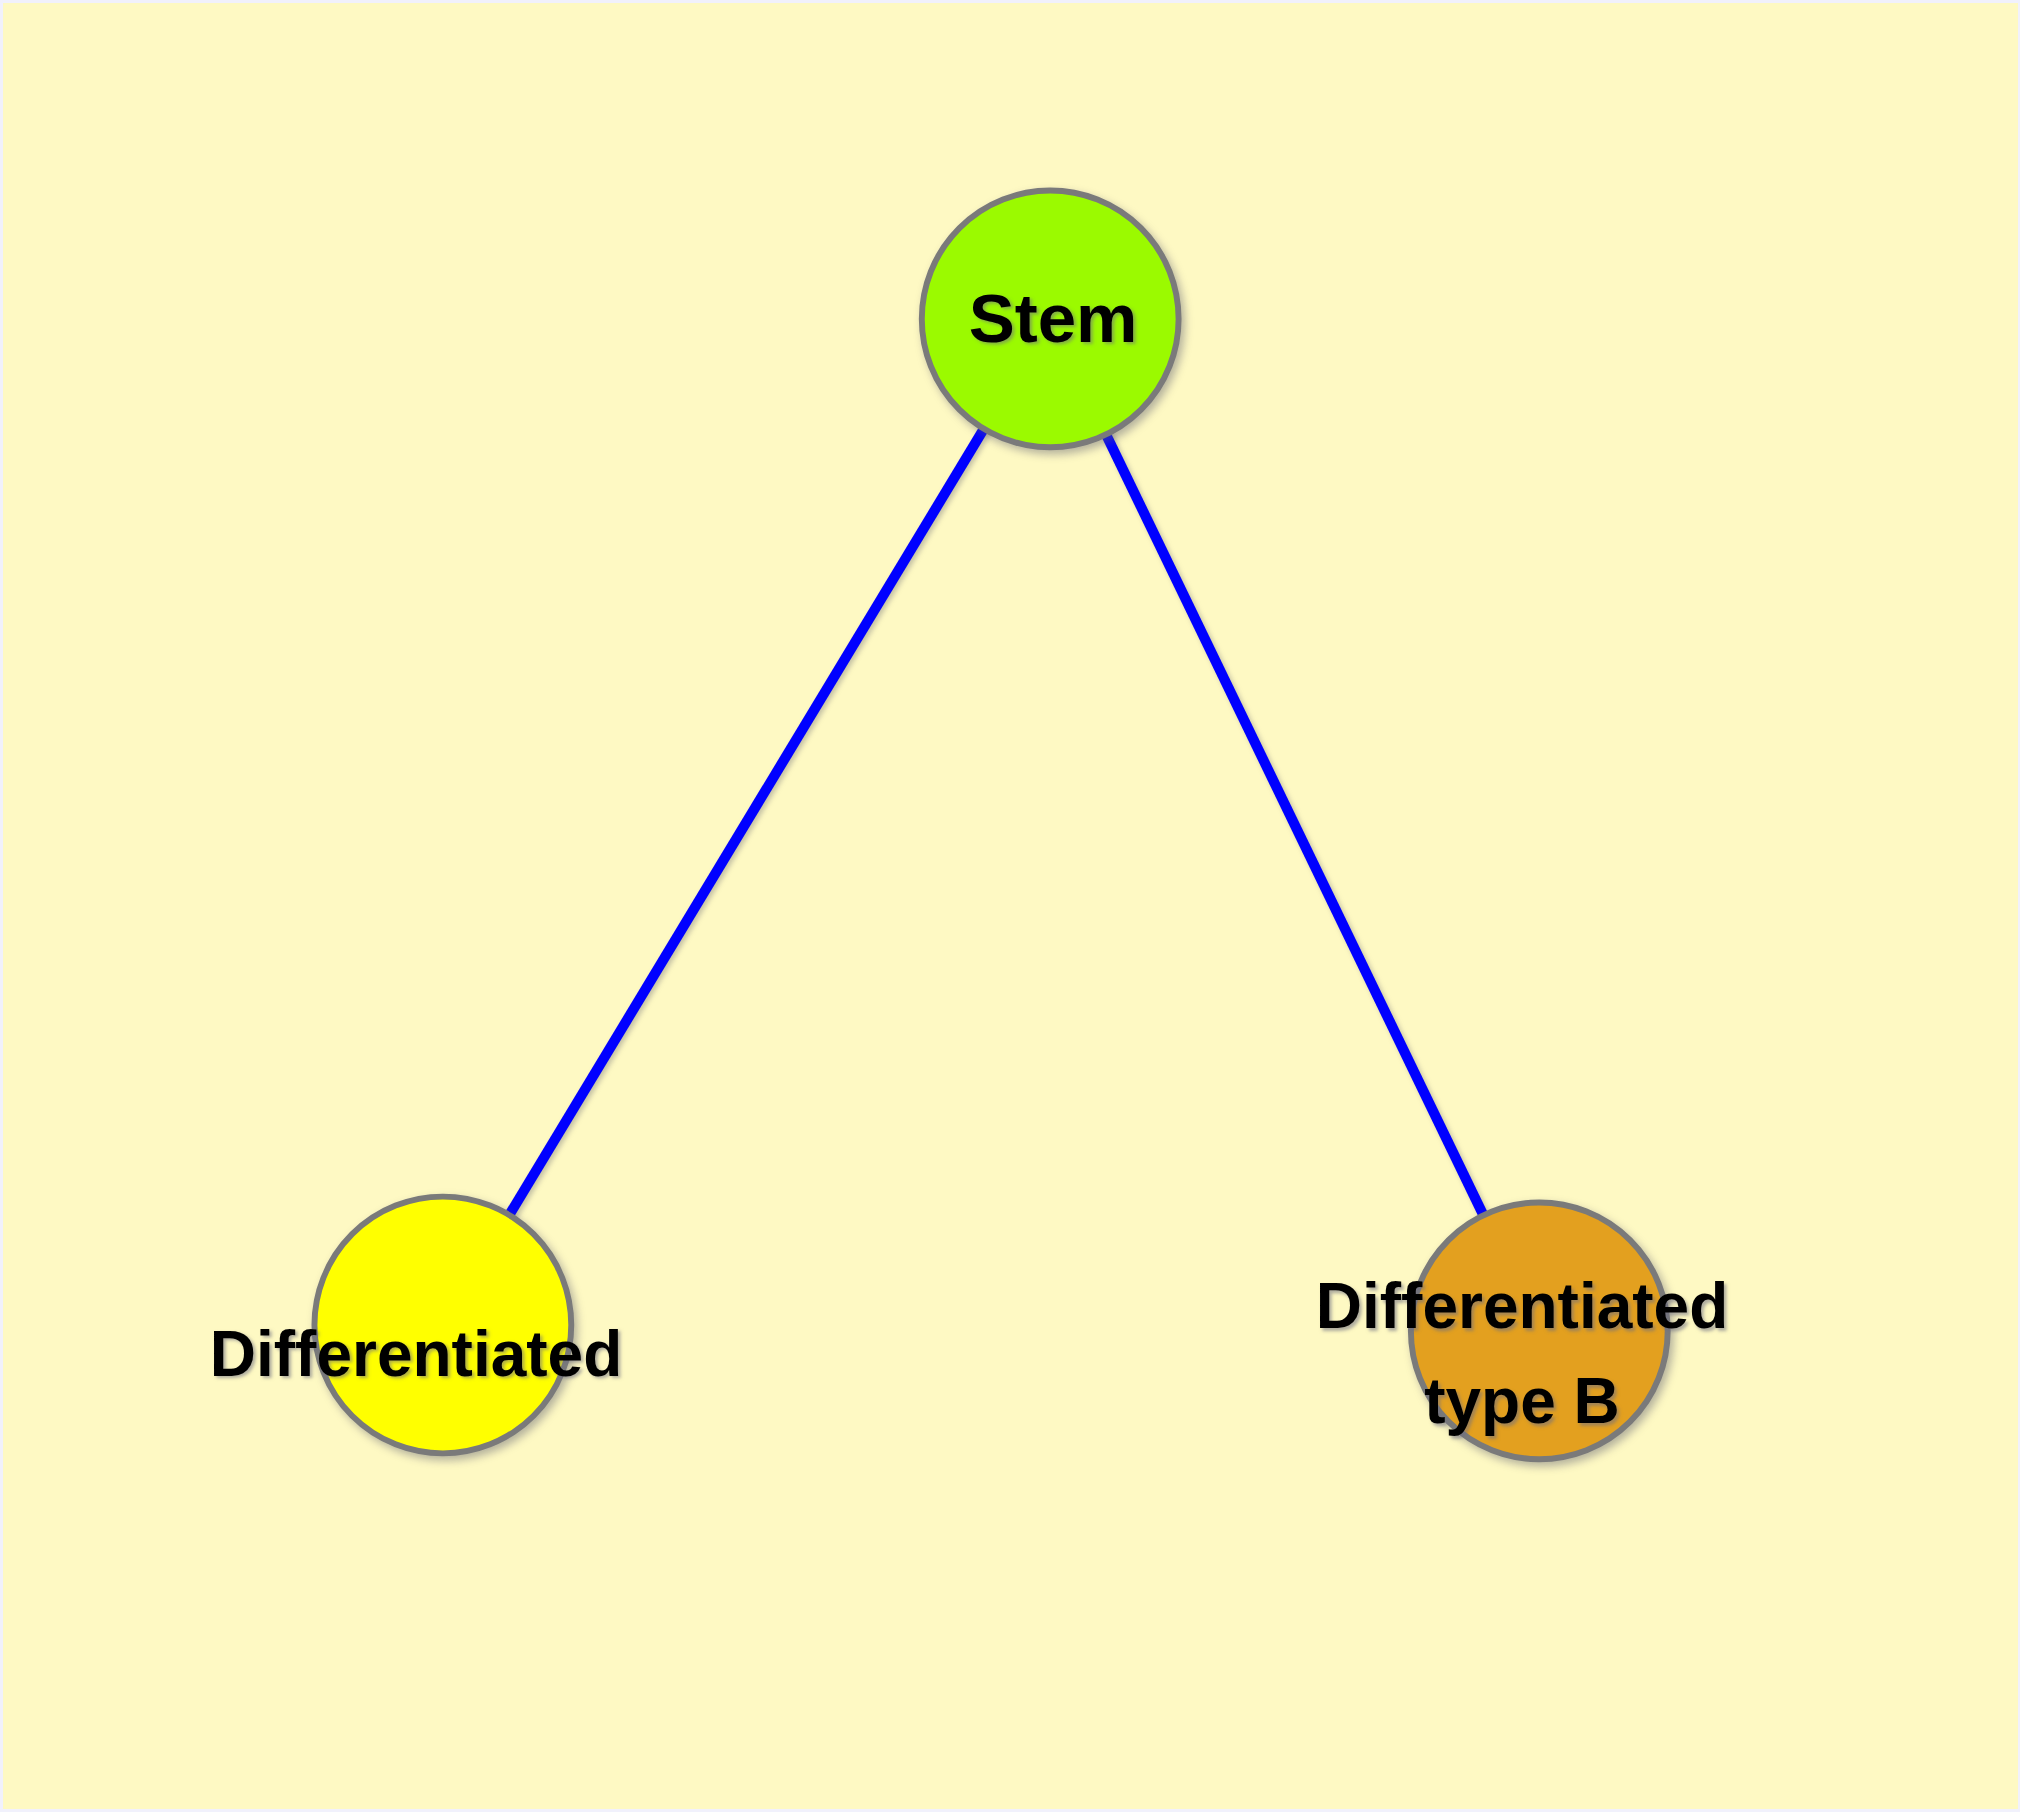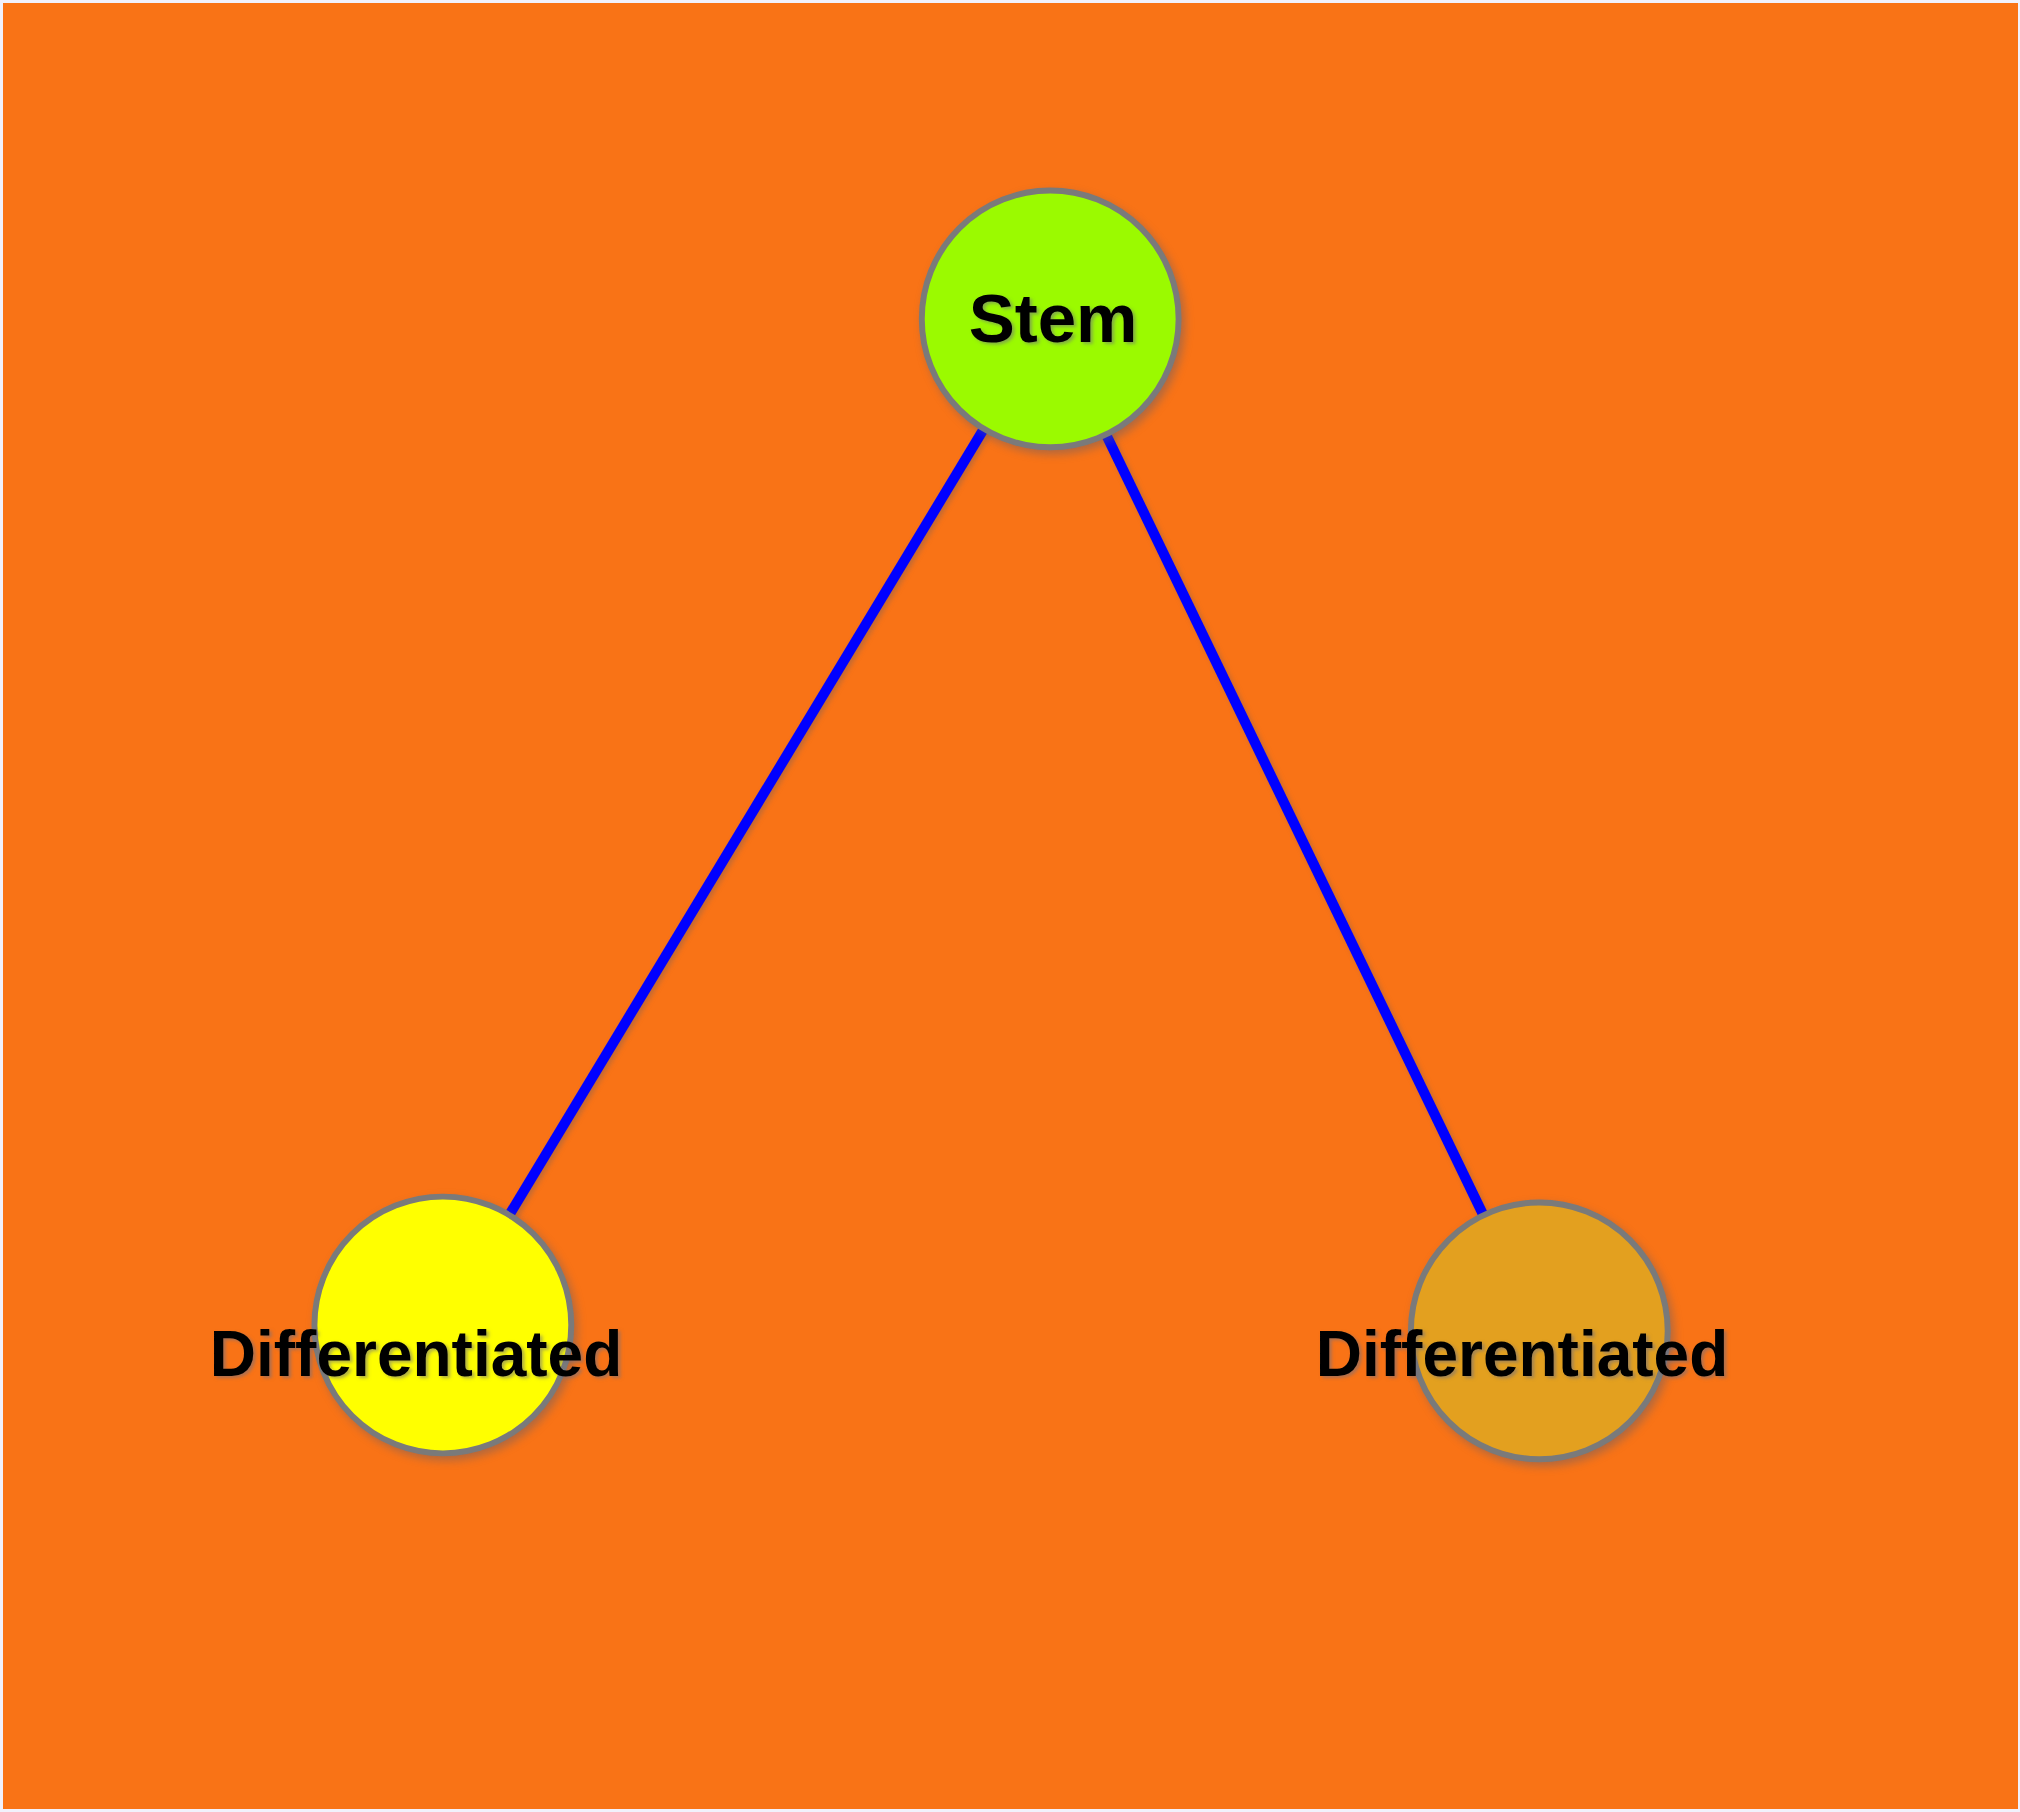--- a/index.html
+++ b/index.html
@@ -52,36 +52,37 @@
   }
   .label-type-b {
     left: 1519px;
     top: 1351px;
     font-size: 64px;
   }
 </style>
 </head>
 <body>
 
-<div class="canvas" style="background: #f97316;">
+<div class="canvas" style="background: #fef9c3;">
 
   <svg class="graph-svg" viewBox="0 0 2384 2138">
 
     <line class="edge" x1="1239" y1="374" x2="520" y2="1565" stroke="#0000FF"></line>
     <line class="edge" x1="1239" y1="374" x2="1818" y2="1572" stroke="#0000FF"></line>
 
     <circle class="node-circle" cx="1239" cy="374" r="152" fill="#9BFA00" stroke="#7A7A7A"></circle>
     <circle class="node-circle" cx="520" cy="1565" r="152" fill="#FFFF00" stroke="#7A7A7A"></circle>
     <circle class="node-circle" cx="1818" cy="1572" r="152" fill="#E3A01F" stroke="#7A7A7A"></circle>
   </svg>
 
   <div class="node-label label-stem">Stem</div>
 
   <div class="node-label label-type-a">
     <div>Differentiated</div>
   </div>
 
   <div class="node-label label-type-b">
     <div>Differentiated</div>
+    <div>type B</div>
   </div>
 
 </div>
 
 
 </body></html>

